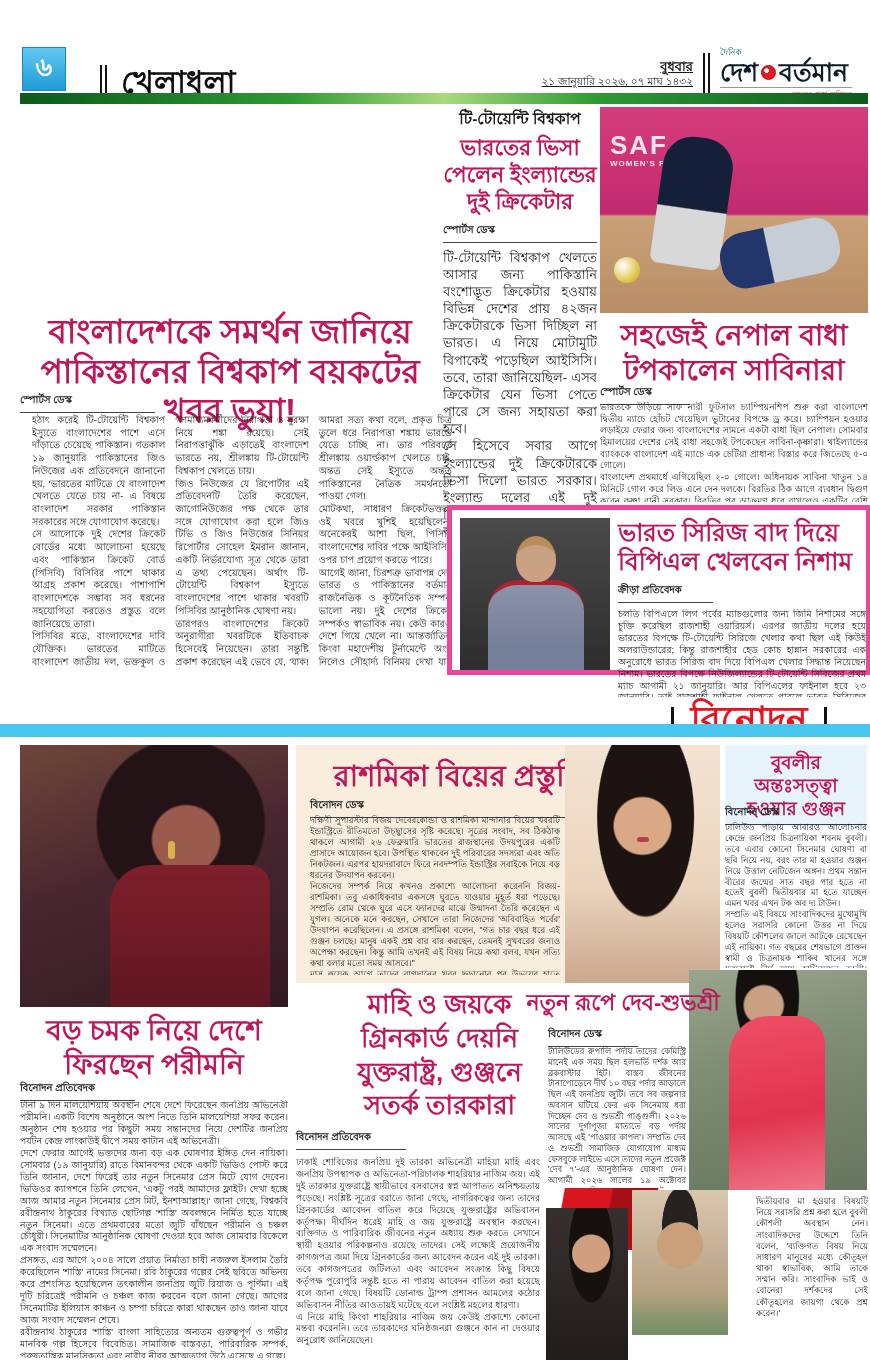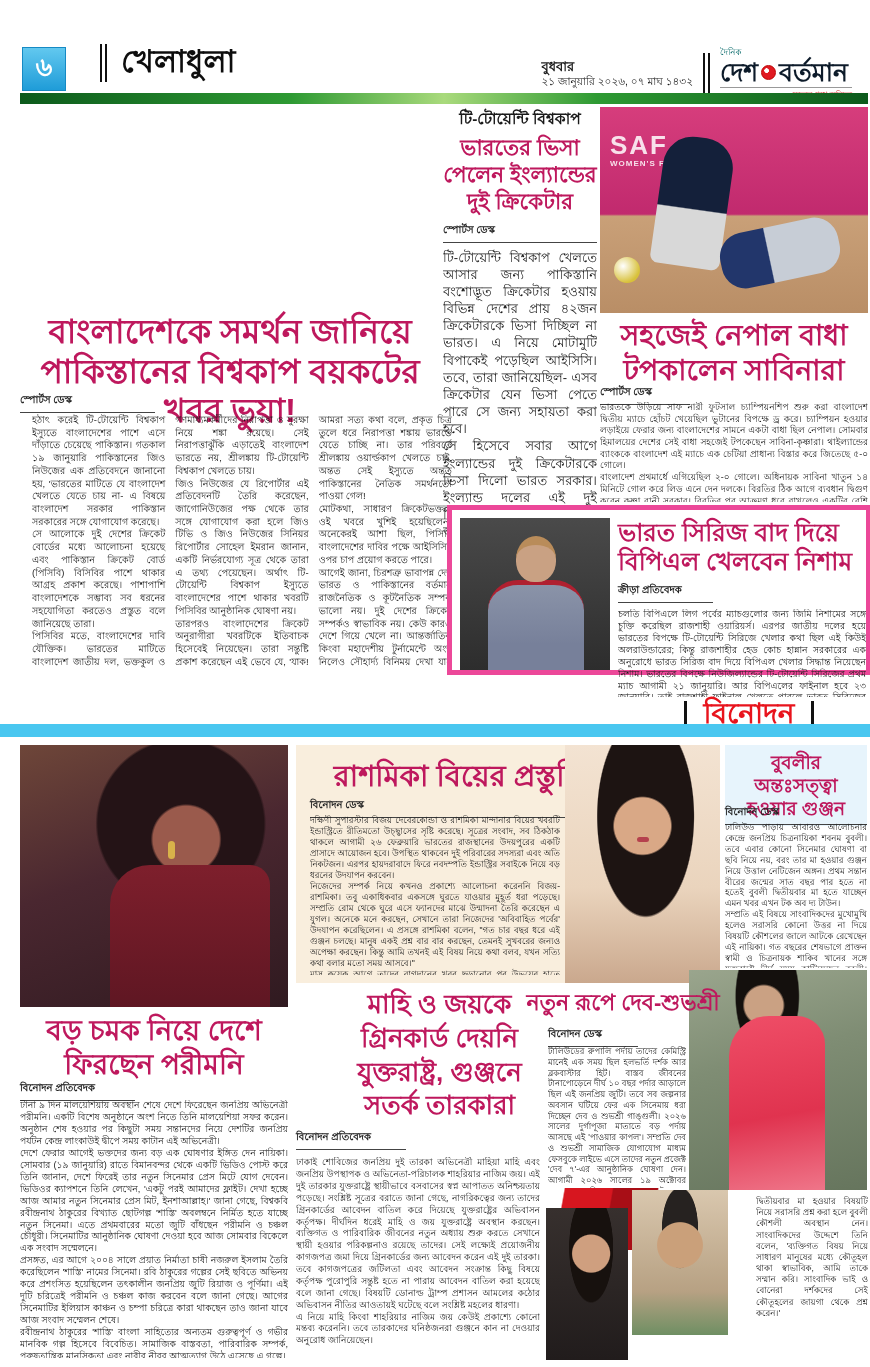--- a/index.html
+++ b/index.html
@@ -4,25 +4,25 @@
 <style>
   * { margin:0; padding:0; box-sizing:border-box; }
   html,body { background:#ffffff; }
   body { font-family:"Liberation Sans", sans-serif; color:#1a1a1a; }
   .page { position:relative; width:870px; height:1367px; margin:0 auto; background:#fff; overflow:hidden; }
 
   
   .pagenum { position:absolute; left:22px; top:47px; width:44px; height:44px;
     background:linear-gradient(180deg,#62c8ef,#1f9cd8); border:1px solid #168ac4;
     color:#fff; font-size:26px; font-weight:bold; display:flex; align-items:center; justify-content:center; }
-  .section-wrap { position:absolute; left:100px; top:37px; display:flex; align-items:center; }
+  .section-wrap { position:absolute; left:100px; top:58px; display:flex; align-items:center; }
   .dbar { width:7px; height:38px; border-left:2.5px solid #111; border-right:2.5px solid #111; margin-right:14px; }
   .section-title { font-size:31px; font-weight:bold; color:#0d0d0d; }
   .masthead-right { position:absolute; right:18px; top:46px; display:flex; align-items:center; gap:10px; }
-  .date-col { line-height:1.25; }
+  .date-col { text-align:right; line-height:1.25;text-decoration:underline; }
   .date-day { font-size:13px; font-weight:bold; }
   .date-line { font-size:10.5px; }
   .dbar2 { width:7px; height:42px; border-left:2px solid #111; border-right:2px solid #111; }
   .logo-col { width:132px; }
   .logo-prefix { font-size:8.5px; color:#066; }
   .logo-main { display:flex; align-items:center; gap:3px; font-size:25px; font-weight:bold; color:#0d1b2a; line-height:1; }
   .logo-dot { width:15px; height:15px; border-radius:50%; background:radial-gradient(circle at 35% 35%,#fff 0 18%,#e01a22 20%); border:1px solid #b00; }
   .logo-tagline { font-size:7.5px; color:#c00; text-align:right; border-top:1px solid #999; margin-top:2px; padding-top:1px; }
   .green-bar { position:absolute; left:20px; top:93px; width:848px; height:11px;
     background:linear-gradient(90deg,#0c5a1c 0%,#2e9a33 32%,#a9da7c 50%,#2e9a33 68%,#0c5a1c 100%); }
@@ -72,21 +72,21 @@
   .n-head { position:absolute; left:56px; top:18px; width:40px; height:46px; border-radius:50% 50% 45% 45%;
     background:#c9a183; border-top:9px solid #b98c5a; }
   .nisham-content { position:absolute; left:166px; top:8px; width:248px; }
   .nisham-headline { font-size:24.5px; line-height:1.2; text-align:left; }
   .nisham-byline { margin-top:5px; width:95px; }
   .nisham-body { margin-top:6px; font-size:9.2px; line-height:1.3; height:88px; }
 
   
   .binodon-label { position:absolute; left:630px; top:692px; width:238px; display:flex; align-items:center; justify-content:center; gap:16px; }
   .vbar { width:3px; height:30px; background:#111; }
-  .binodon-text { font-size:28px; font-weight:bold; color:#e8131c; }
+  .binodon-text { font-size:36px; font-weight:bold; color:#e8131c; }
   .cyan-bar { position:absolute; left:0; top:724px; width:870px; height:13px; background:#4ac7f0; }
 
   
   .porimoni-photo { position:absolute; left:20px; top:745px; width:268px; height:262px; overflow:hidden;
     background:radial-gradient(circle at 62% 36%,#9a5a4c 0 14%,transparent 15%),
                radial-gradient(circle at 60% 30%,#241316 0 34%,transparent 35%),
                linear-gradient(160deg,#6e4639 0%,#4a2730 45%,#301a20 100%); }
   .pori-dress { position:absolute; left:90px; top:120px; width:160px; height:150px; border-radius:40px 20px 0 0;
     background:linear-gradient(180deg,#7e1f2c,#5d1622); }
   .pori-earring { position:absolute; left:148px; top:96px; width:7px; height:18px; background:#d8b24a; border-radius:4px; }

